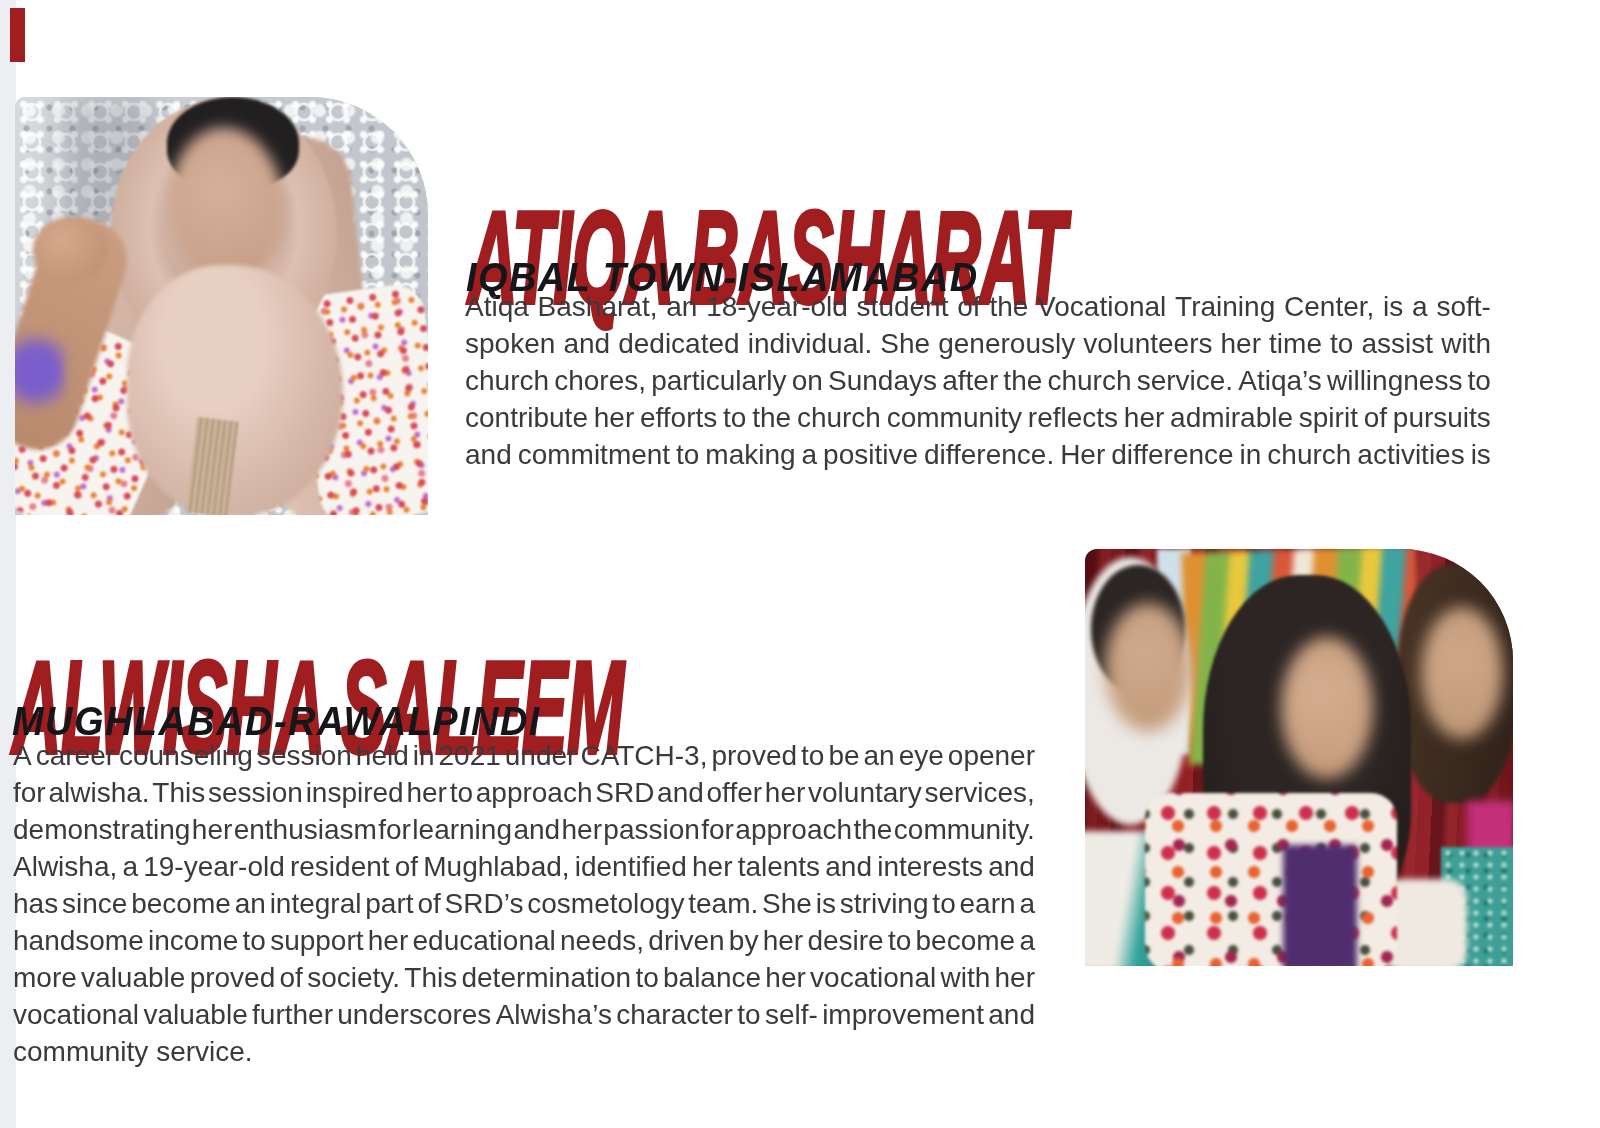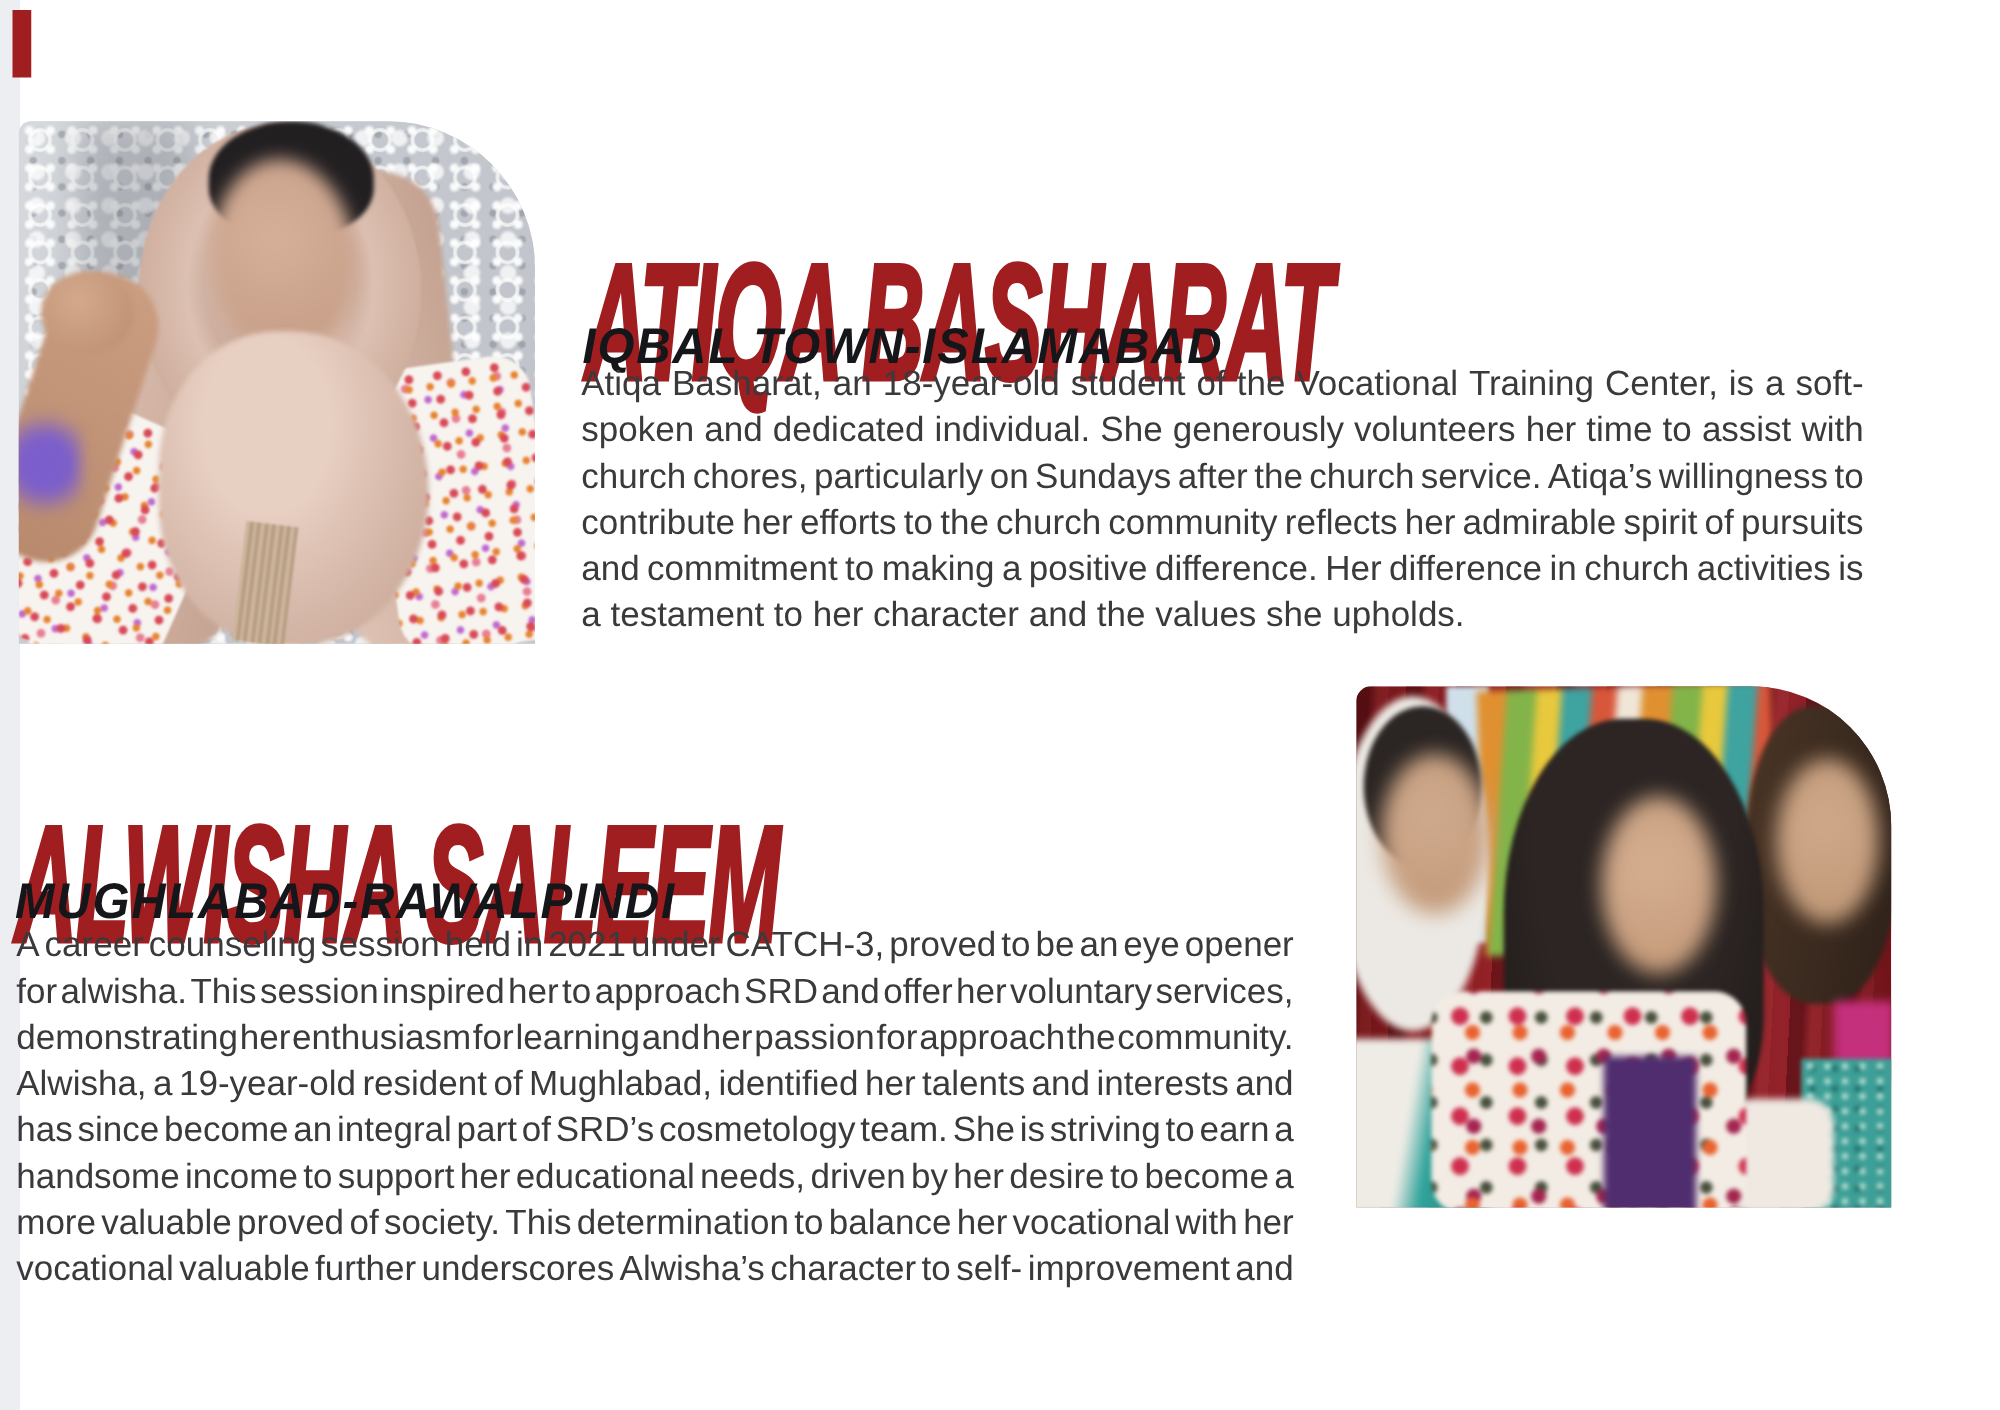--- a/index.html
+++ b/index.html
@@ -210,21 +210,20 @@
           <span>a</span>
           <span>positive</span>
           <span>difference.</span>
           <span>Her</span>
           <span>difference</span>
           <span>in</span>
           <span>church</span>
           <span>activities</span>
           <span>is</span>
         </div>
-      <div class="jline jlast">a testament to her character and the values she upholds.</div>
     </div>
   </section>
 
   <section>
 
     <h1 class="display-name" style="left:12px;top:554px;">ALWISHA SALEEM</h1>
 
     <h2 class="location" style="left:12px;top:664px;">MUGHLABAD-RAWALPINDI</h2>
 
     <div class="bio" style="left:13px;top:737px;width:1022px;">
@@ -343,20 +342,21 @@
           <span>valuable</span>
           <span>further</span>
           <span>underscores</span>
           <span>Alwisha’s</span>
           <span>character</span>
           <span>to</span>
           <span>self-</span>
           <span>improvement</span>
           <span>and</span>
         </div>
+      <div class="jline jlast">community service.</div>
     </div>
 
     <div class="photo photo2">
       <div class="layer curtain"></div>
       <div class="layer banner-pole"></div>
       <div class="layer banner"></div>
       <div class="layer scarf-w1"></div>
       <div class="layer hair-w1"></div>
       <div class="layer face-w1"></div>
       <div class="layer body-w1"></div>

